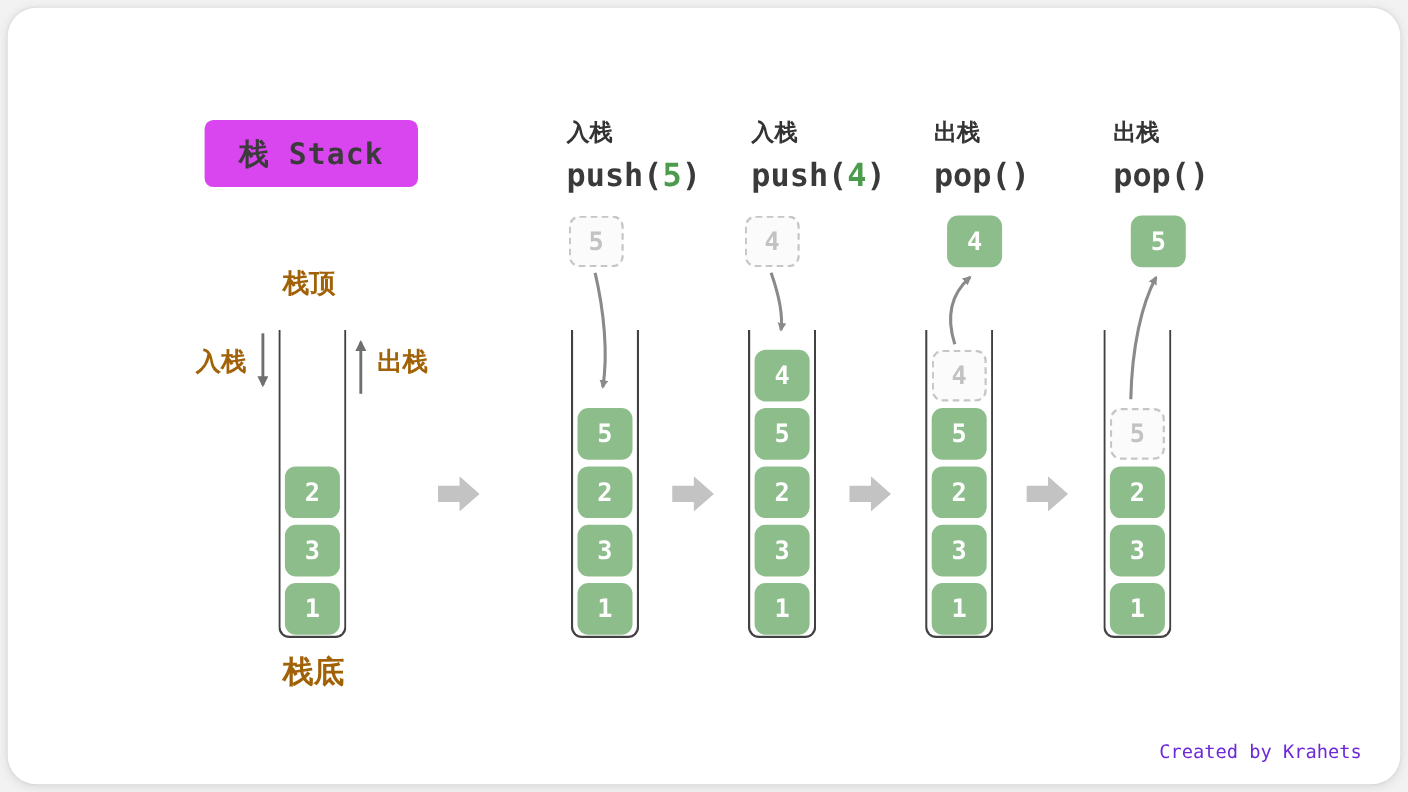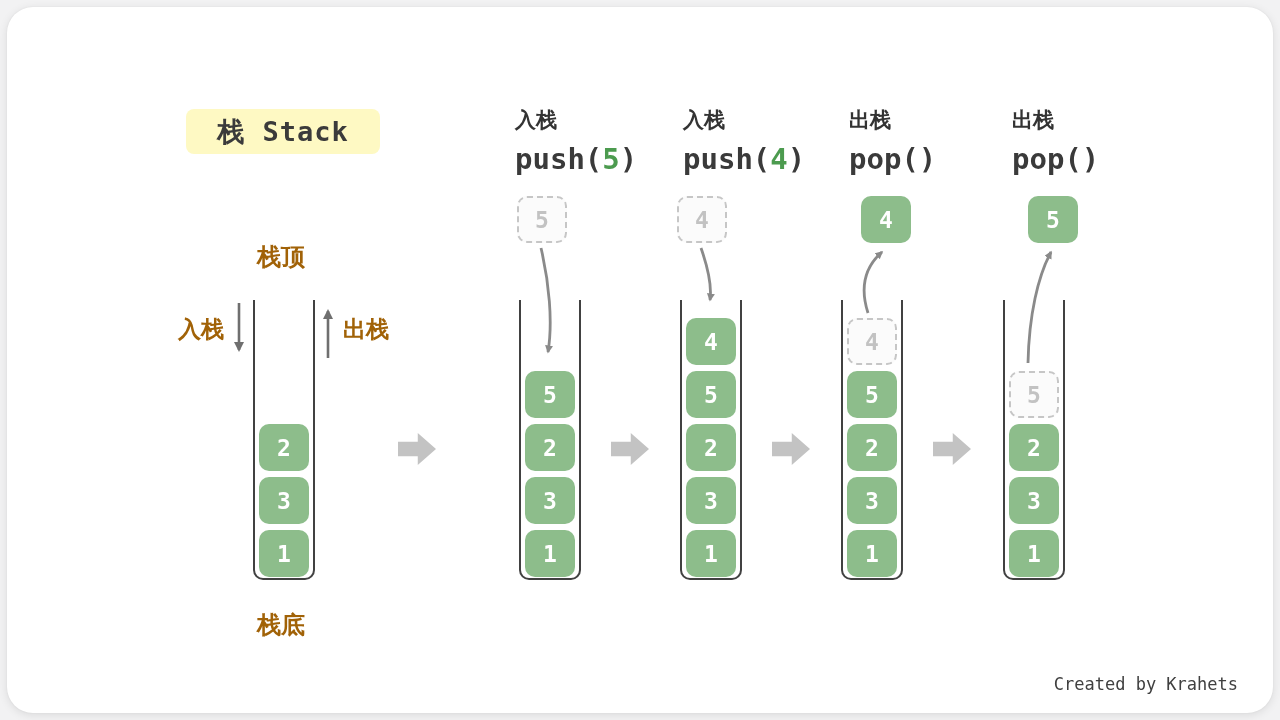--- a/index.html
+++ b/index.html
@@ -9,22 +9,22 @@
     font-family:"DejaVu Sans","Liberation Sans",sans-serif;
     overflow:hidden;
   }
   .card{
     position:absolute;left:7px;top:7px;width:1266px;height:706px;
     background:#ffffff;border-radius:26px;
     box-shadow:0 2px 10px rgba(0,0,0,0.10),0 0 2px rgba(0,0,0,0.06);
   }
   .abs{position:absolute;}
   .title-box{
-    left:186px;top:109px;width:194px;height:45px;
-    background:#fef9c3;border-radius:8px;
+    left:186px;top:109px;width:194px;height:61px;
+    background:#d946ef;border-radius:8px;
     display:flex;align-items:center;justify-content:center;
     font-family:"DejaVu Sans Mono","Liberation Mono",monospace;
     font-size:27px;font-weight:700;color:#3b3b3b;letter-spacing:1px;
   }
   .cn-bold{font-weight:700;font-size:23px;color:#a16207;line-height:1.1;white-space:nowrap;}
   .op{display:flex;flex-direction:column;gap:8px;}
   .op-cn{font-weight:700;font-size:21px;color:#333333;}
   .op-code{
     font-family:"DejaVu Sans Mono","Liberation Mono",monospace;
     font-size:29px;font-weight:600;color:#3a3a3a;white-space:nowrap;
@@ -49,21 +49,21 @@
   }
   .block-arrow{
     width:38px;height:32px;background:#c3c3c3;
     -webkit-clip-path:polygon(0% 27%,52% 27%,52% 0%,100% 50%,52% 100%,52% 73%,0% 73%);
     clip-path:polygon(0% 27%,52% 27%,52% 0%,100% 50%,52% 100%,52% 73%,0% 73%);
   }
   .overlay{left:0;top:0;pointer-events:none;}
   .watermark{
     right:42px;top:674px;
     font-family:"DejaVu Sans Mono","Liberation Mono",monospace;
-    font-size:17px;color:#404040;
+    font-size:17px;color:#6d28d9;
   }
 </style>
 </head>
 <body>
 
 <div class="card"></div>
 
 <div class="abs title-box">栈 Stack</div>
 
 <div class="abs op" style="left:515px;top:106px">
@@ -77,21 +77,21 @@
 <div class="abs op" style="left:849px;top:106px">
   <div class="op-cn">出栈</div>
   <div class="op-code"><span>pop(</span><span class="green"></span><span>)</span></div>
 </div>
 <div class="abs op" style="left:1012px;top:106px">
   <div class="op-cn">出栈</div>
   <div class="op-code"><span>pop(</span><span class="green"></span><span>)</span></div>
 </div>
 
 <div class="abs cn-bold" style="left:257px;top:244px;font-size:24px">栈顶</div>
-<div class="abs cn-bold" style="left:257px;top:612px;font-size:24px">栈底</div>
+<div class="abs cn-bold" style="left:257px;top:596px;font-size:28px">栈底</div>
 <div class="abs cn-bold" style="left:178px;top:317px">入栈</div>
 <div class="abs cn-bold" style="left:343px;top:317px">出栈</div>
 
 <div class="abs container" style="left:253px;top:300px"></div>
 <div class="abs container" style="left:519px;top:300px"></div>
 <div class="abs container" style="left:680px;top:300px"></div>
 <div class="abs container" style="left:841px;top:300px"></div>
 <div class="abs container" style="left:1003px;top:300px"></div>
 
 <div class="abs cell" style="left:259px;top:424px">2</div>

